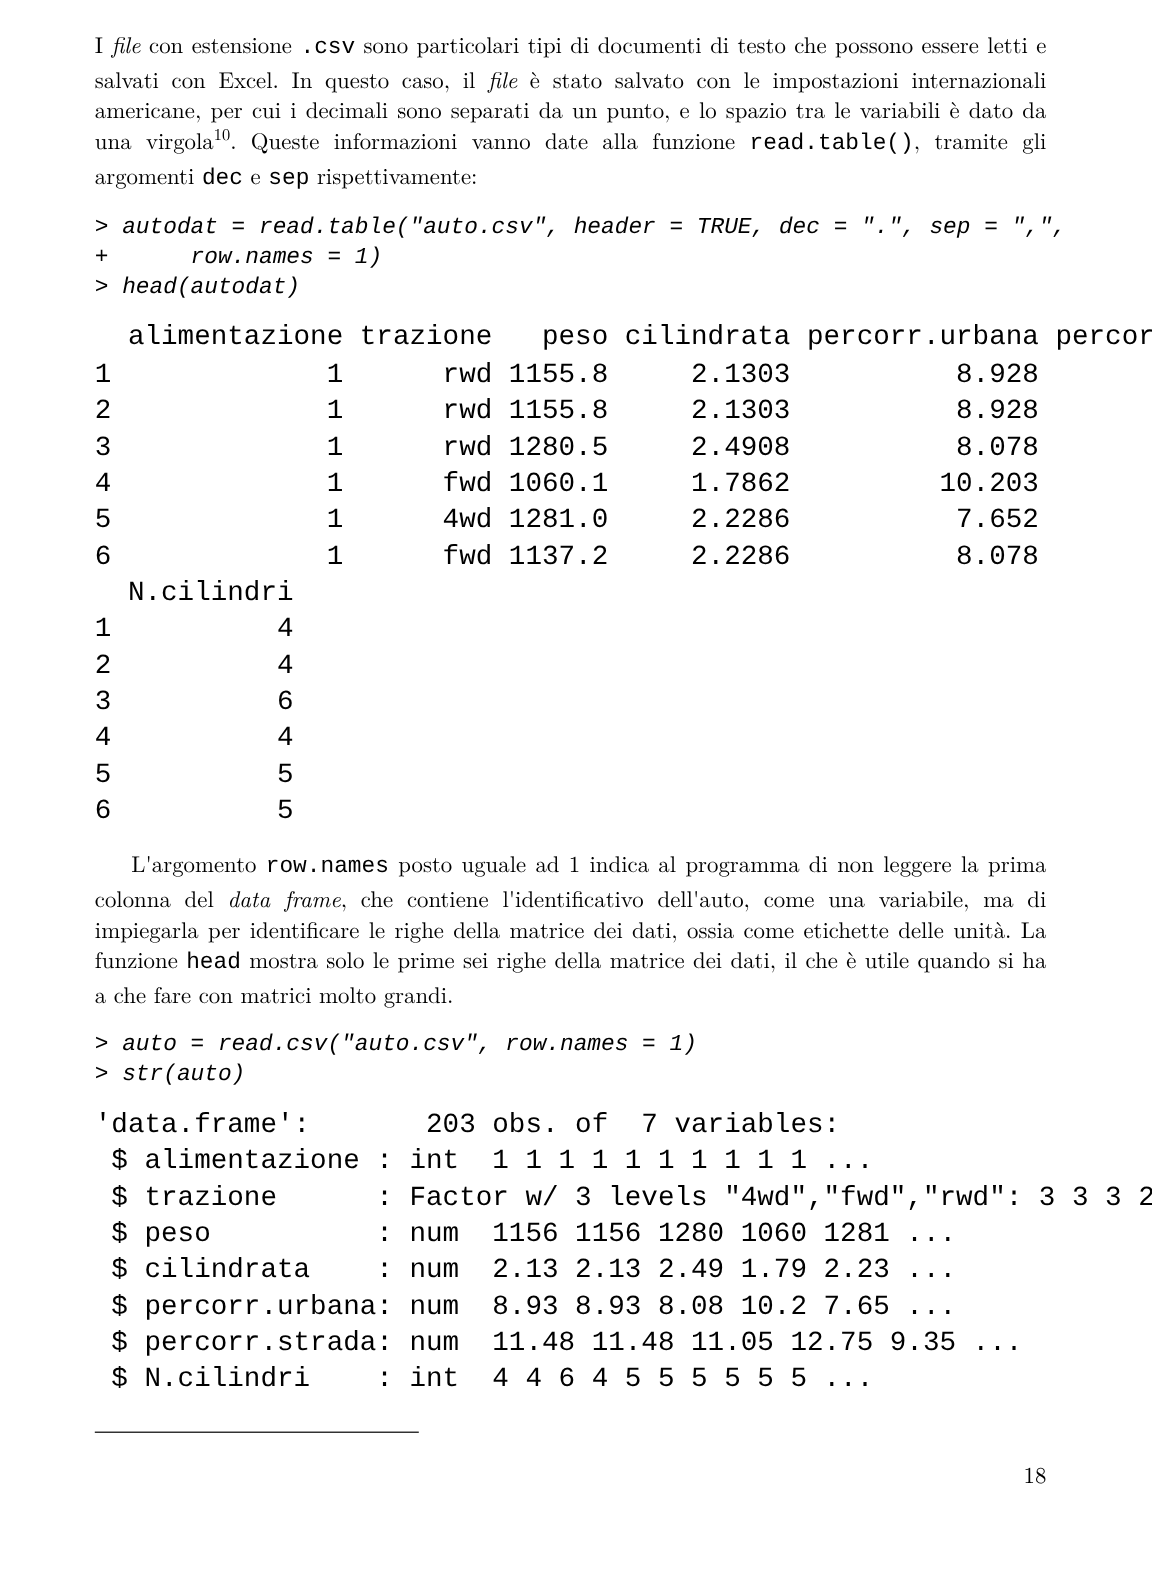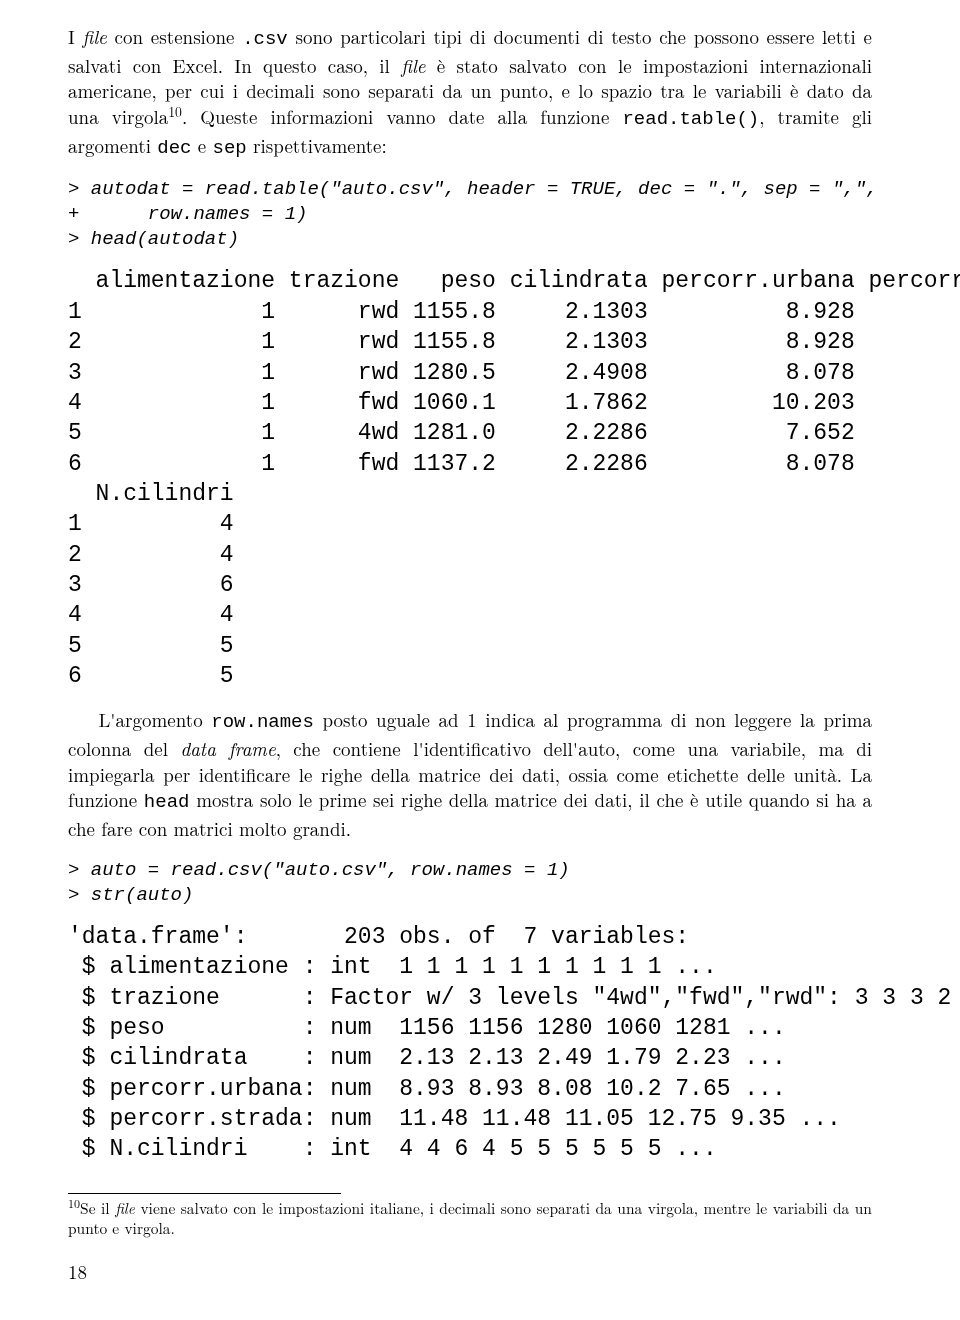--- a/index.html
+++ b/index.html
@@ -9,21 +9,22 @@
     margin: 0;
     padding: 0;
     background: #fff;
     font-family: "Latin Modern Roman", "Computer Modern", Georgia, serif;
     color: #000;
     font-size: 19px;
     line-height: 1.35;
     box-sizing: border-box;
   }
   .page {
-    padding: 24px 88px 0 68px;
+    padding: 24px 88px 0 44px;
+    margin-left: 35px;
   }
   p { margin: 0; text-align: justify; }
   .indent { text-indent: 1.6em; }
   .ital { font-style: italic; }
   .tt { font-family: "Courier New", monospace; font-style: normal; }
   sup { font-size: 0.72em; line-height:0; }
   pre.code {
     font-family: "Courier New", monospace;
     font-style: italic;
     white-space: pre;
@@ -45,21 +46,21 @@
     width: 34%;
     margin: 28px 0 4px 0;
   }
   .footnote {
     font-size: 15.5px;
     line-height: 1.28;
     text-align: justify;
   }
   .footnote sup { font-size: 0.78em; }
   .pgnum {
-    text-align: left;
+    text-align: right;
     margin-top: 22px;
     font-size: 19px;
   }
 </style>
 </head>
 <body>
 
 <div class="page">
 
   <p>
@@ -97,20 +98,17 @@
  $ alimentazione : int  1 1 1 1 1 1 1 1 1 1 ...
  $ trazione      : Factor w/ 3 levels "4wd","fwd","rwd": 3 3 3 2 1 2 2 2 2 1 ...
  $ peso          : num  1156 1156 1280 1060 1281 ...
  $ cilindrata    : num  2.13 2.13 2.49 1.79 2.23 ...
  $ percorr.urbana: num  8.93 8.93 8.08 10.2 7.65 ...
  $ percorr.strada: num  11.48 11.48 11.05 12.75 9.35 ...
  $ N.cilindri    : int  4 4 6 4 5 5 5 5 5 5 ...</pre>
 
   <hr class="footrule">
 
-  <p class="footnote">
-    <sup>10</sup><span>Se il </span><span class="ital">file</span><span> viene salvato con le impostazioni italiane, i decimali sono separati da una virgola, mentre le variabili da un punto e virgola.</span>
-  </p>
 
 
   <div class="pgnum">18</div>
 
 </div>
 
 </body></html>

